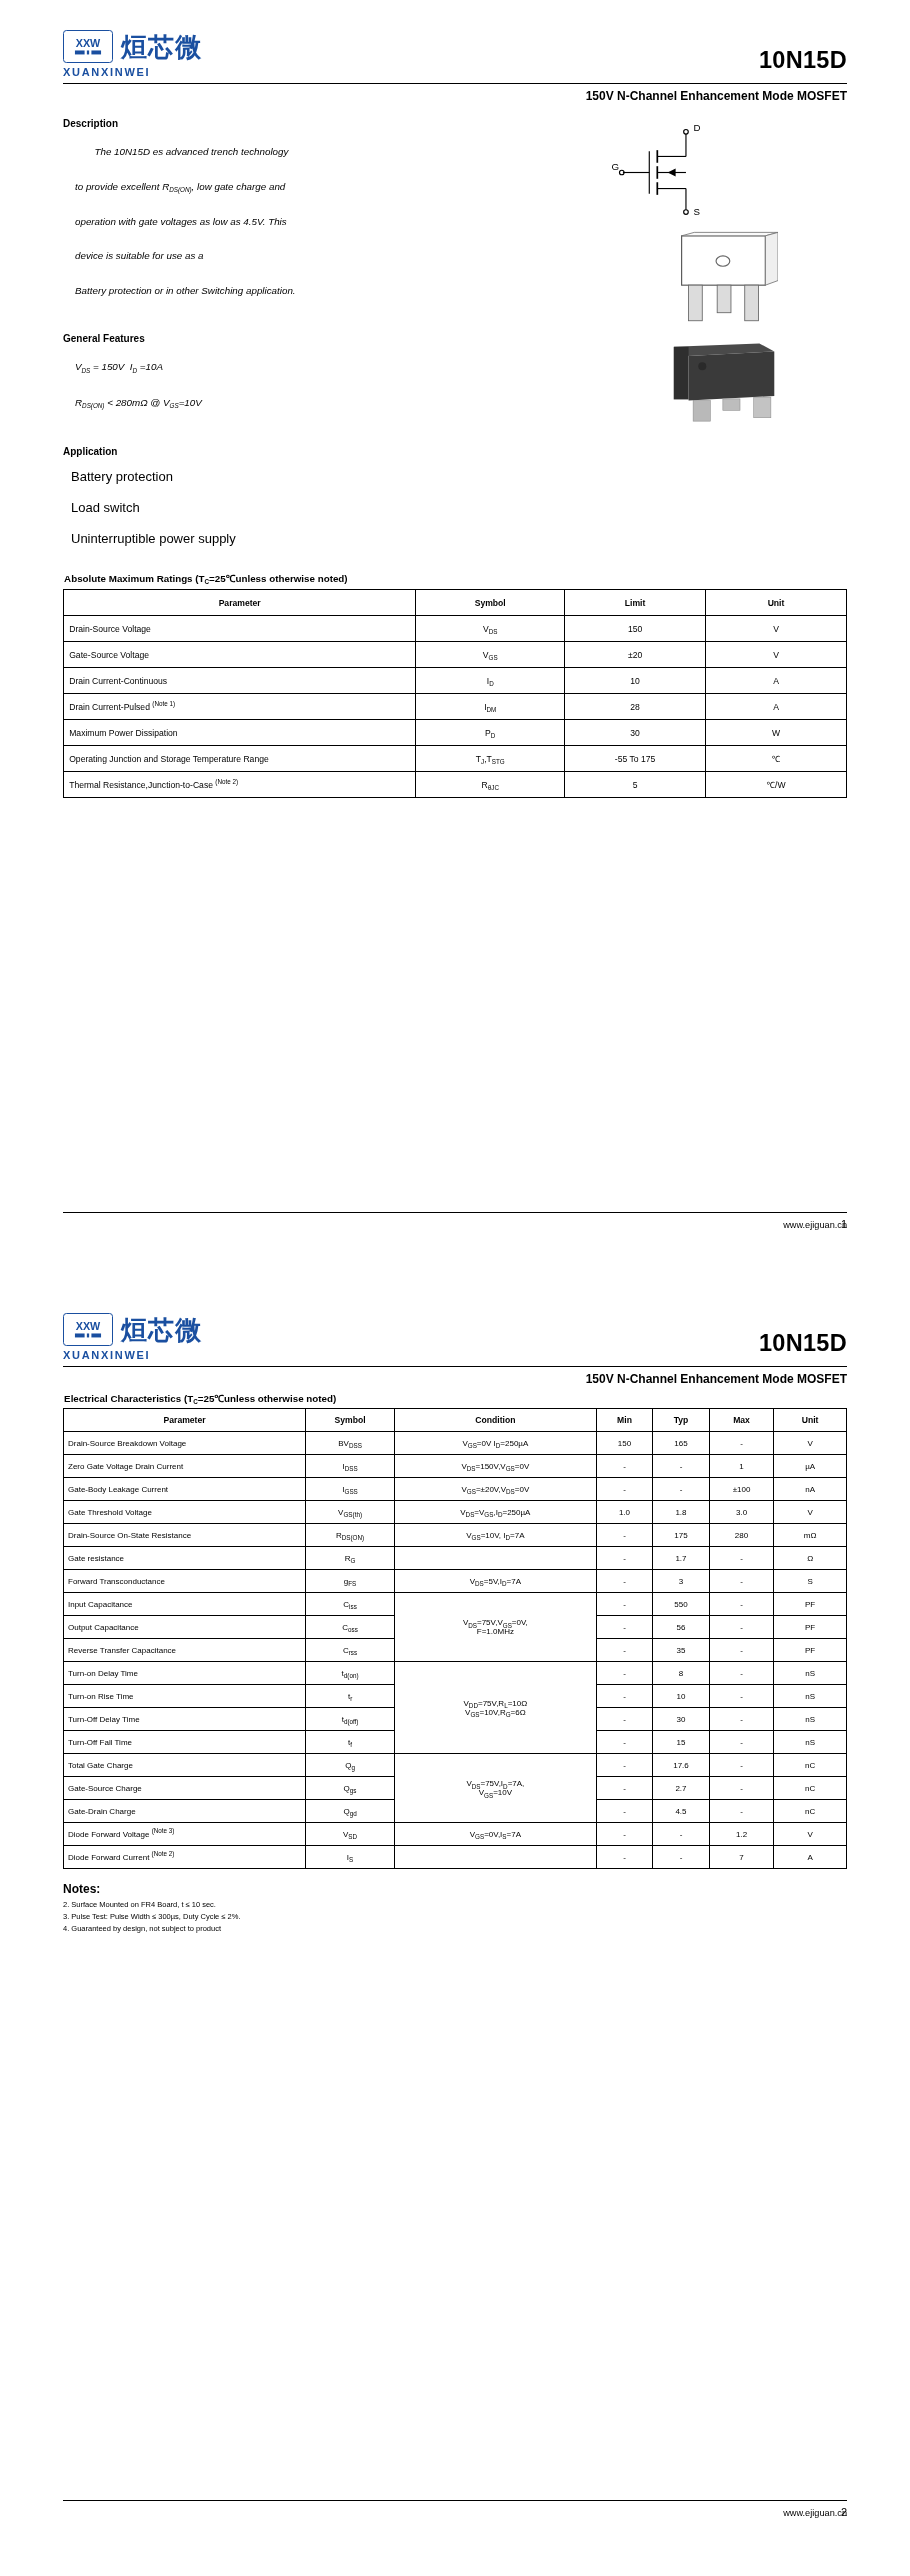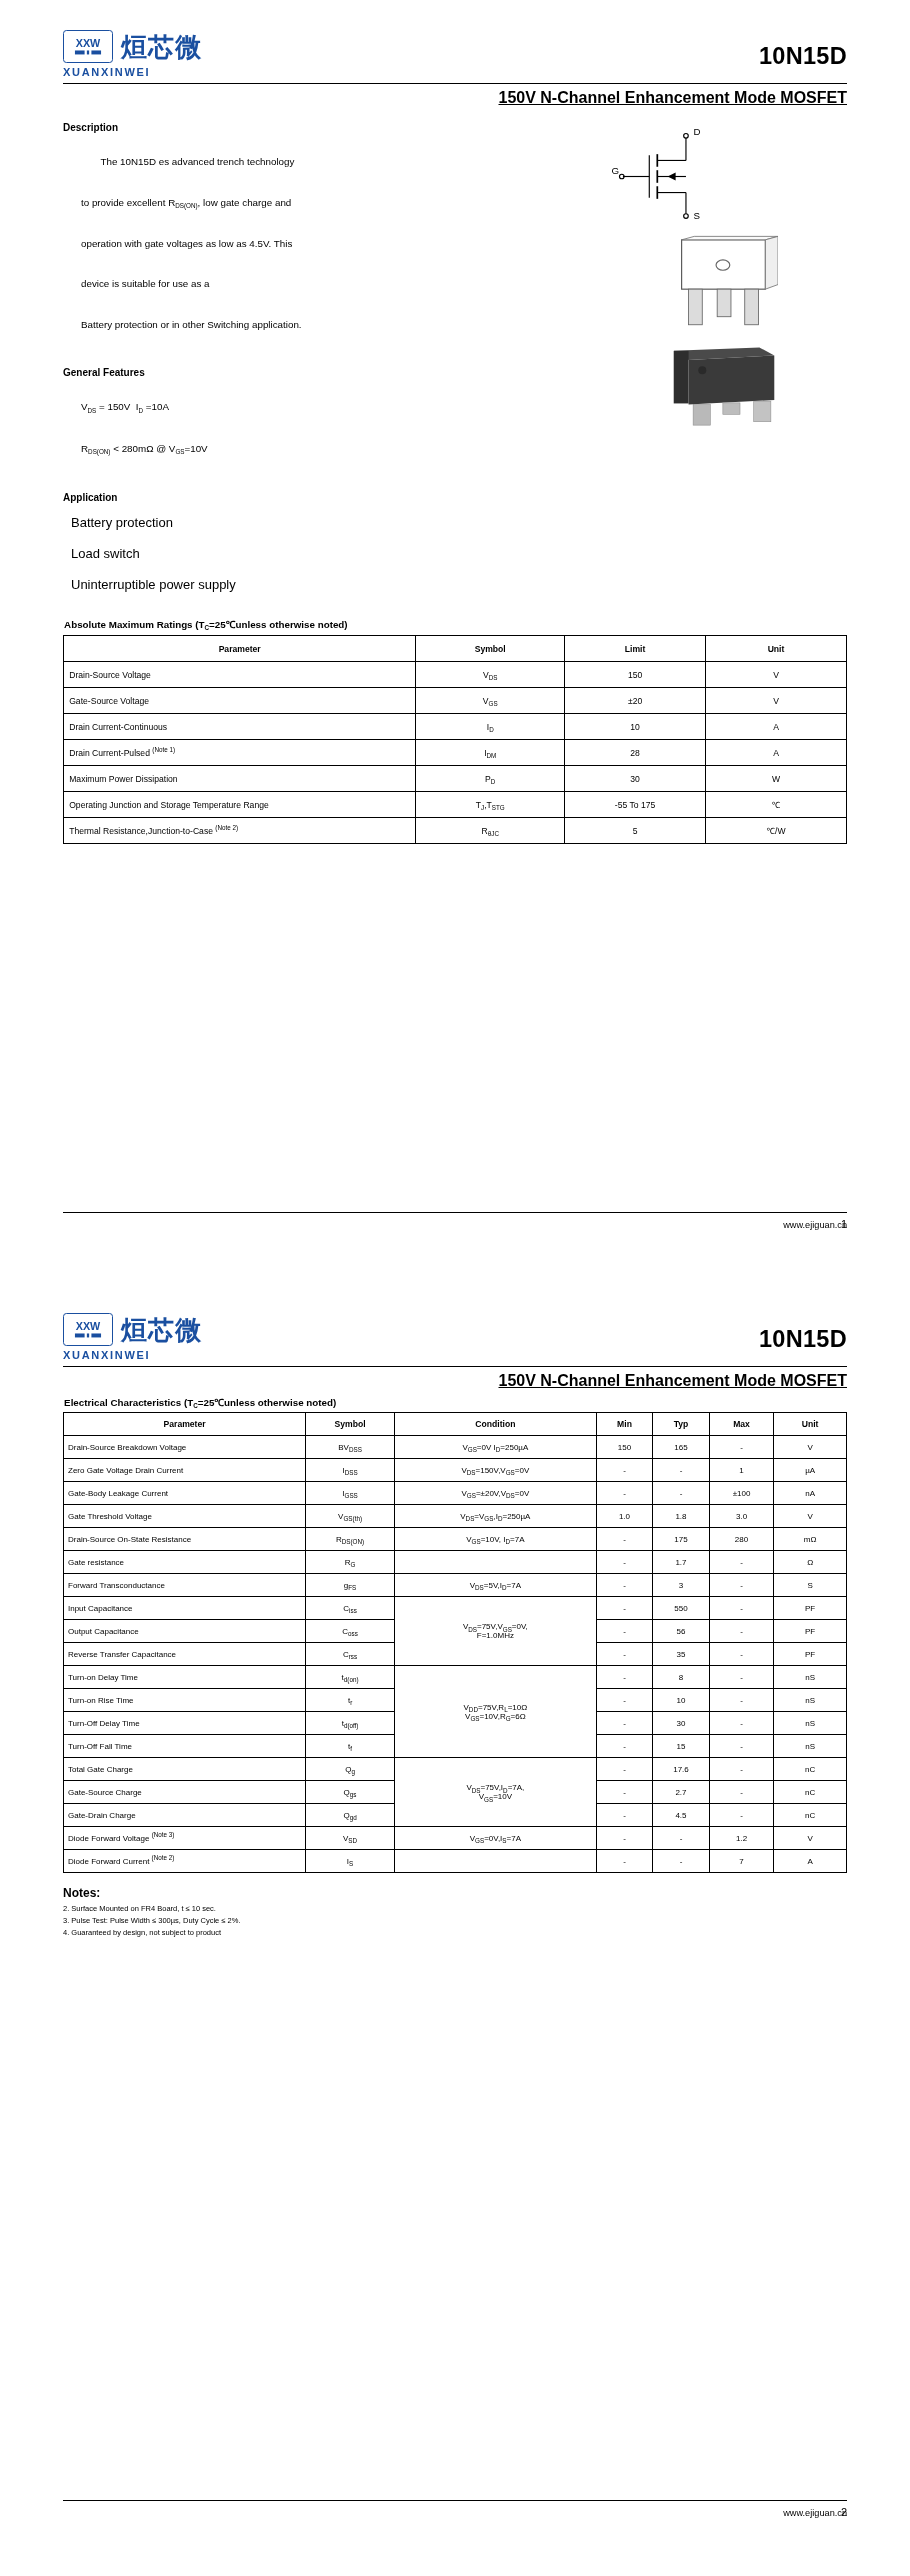--- a/index.html
+++ b/index.html
@@ -18,21 +18,21 @@
   .page1{height:1288px;}
   .page2{height:1288px;}
 
   
   .doc-header{
     position:relative;
     padding-top:30px;
   }
   .logo-row{
     display:flex;
-    align-items:flex-start;
+    align-items:center;
     justify-content:space-between;
     gap:28px;
   }
   .logo-block{
     display:flex;
     flex-direction:column;
     width:247px;
   }
   .logo-top{
     display:flex;
@@ -71,46 +71,46 @@
     text-align:right;
     flex:1;
   }
   .rule{
     border:0;
     border-top:1.7px solid #000;
     margin:4.6px 0 0 0;
   }
   .subtitle{
     text-align:right;
-    font-size:16px;
+    font-size:12px;
     font-weight:bold;
     margin-top:5.2px;
-    text-decoration:underline;
   }
 
   
   .p1-body{
     position:relative;
     margin-top:15px;
     min-height:367px;
   }
   .text-col{
     width:344px;
   }
   .sec-title{
     font-size:10px;
     font-weight:bold;
     margin:0 0 5.7px 0;
   }
   .sec-title.sp{margin-top:31px;}
   .body-line{
     font-size:9.8px;
     line-height:22.4px;
-    margin:18px;
+    margin:12px;
     padding-left:0;
+    font-style:italic;
   }
   .body-line.indent{text-indent:19.5px;}
   .app-line{
     font-size:13px;
     line-height:23px;
     margin:8px;
   }
   sub{font-size:6.3px;vertical-align:baseline;position:relative;top:2.3px;}
   sup{font-size:6.3px;vertical-align:baseline;position:relative;top:-3.4px;}
 

